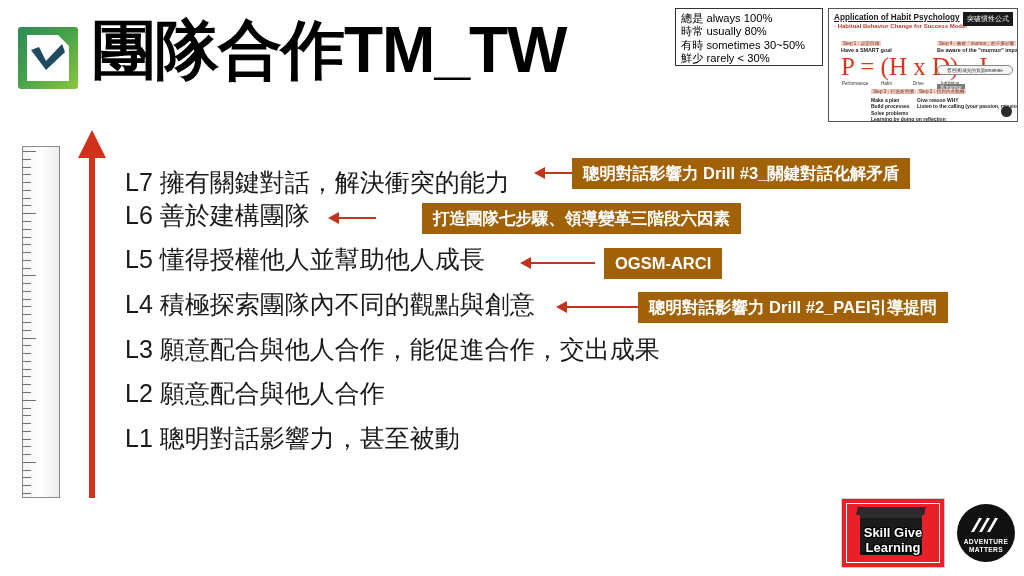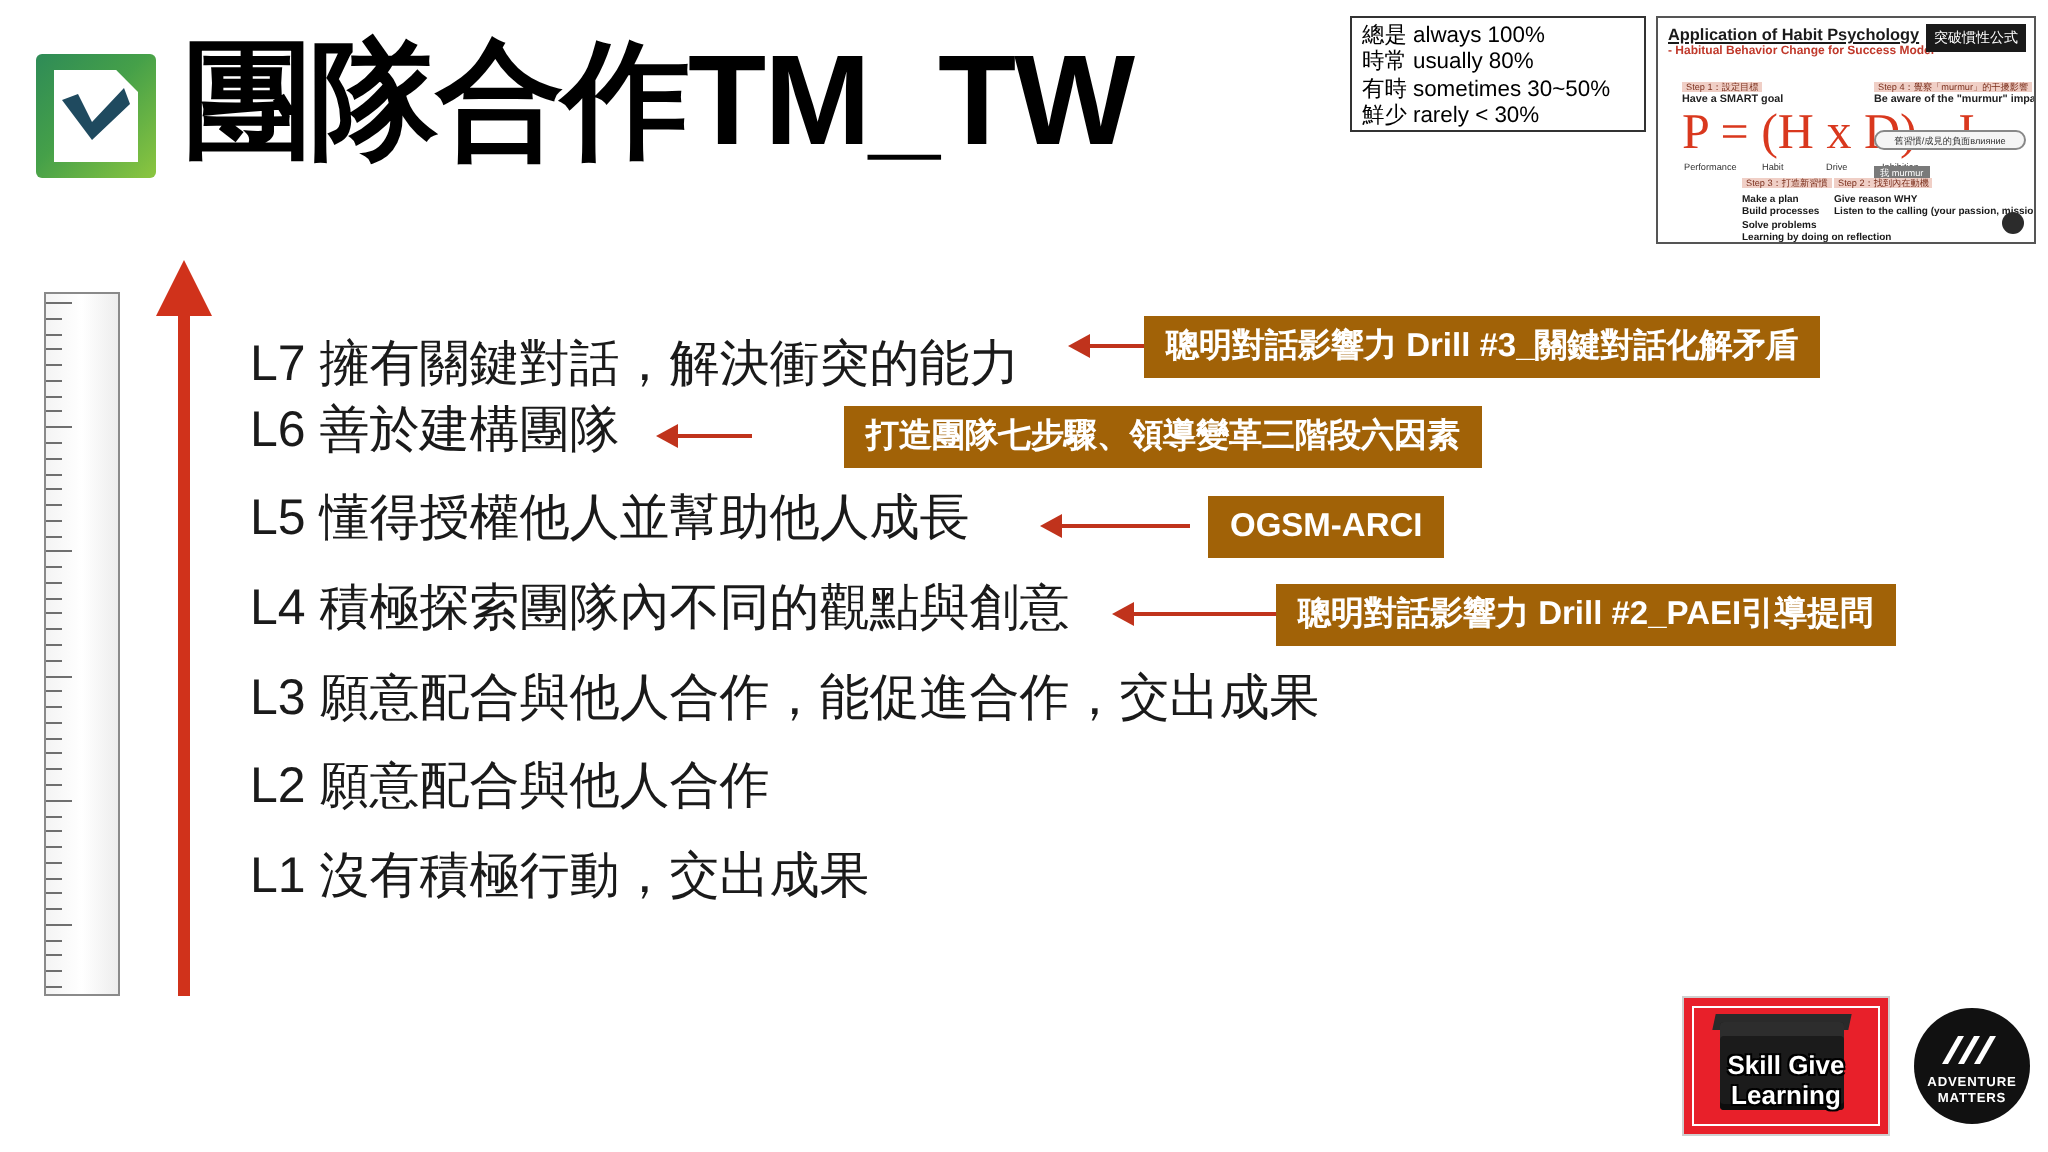--- a/index.html
+++ b/index.html
@@ -479,21 +479,21 @@
 <div class="level-row" style="top:335px;">
   <span class="lv">L3</span>
   <span>願意配合與他人合作，能促進合作，交出成果</span>
 </div>
 <div class="level-row" style="top:379px;">
   <span class="lv">L2</span>
   <span>願意配合與他人合作</span>
 </div>
 <div class="level-row" style="top:424px;">
   <span class="lv">L1</span>
-  <span>沒有積極行動，交出成果</span>
+  <span>聰明對話影響力，甚至被動</span>
 </div>
 
 <div class="arrow" style="left:534px; top:167px; width:40px;">
   <div class="hd"></div>
   <div class="ln"></div>
 </div>
 <div class="callout" style="left:572px; top:158px;">聰明對話影響力 Drill #3_關鍵對話化解矛盾</div>
 
 <div class="arrow" style="left:328px; top:212px; width:48px;">
   <div class="hd"></div>

